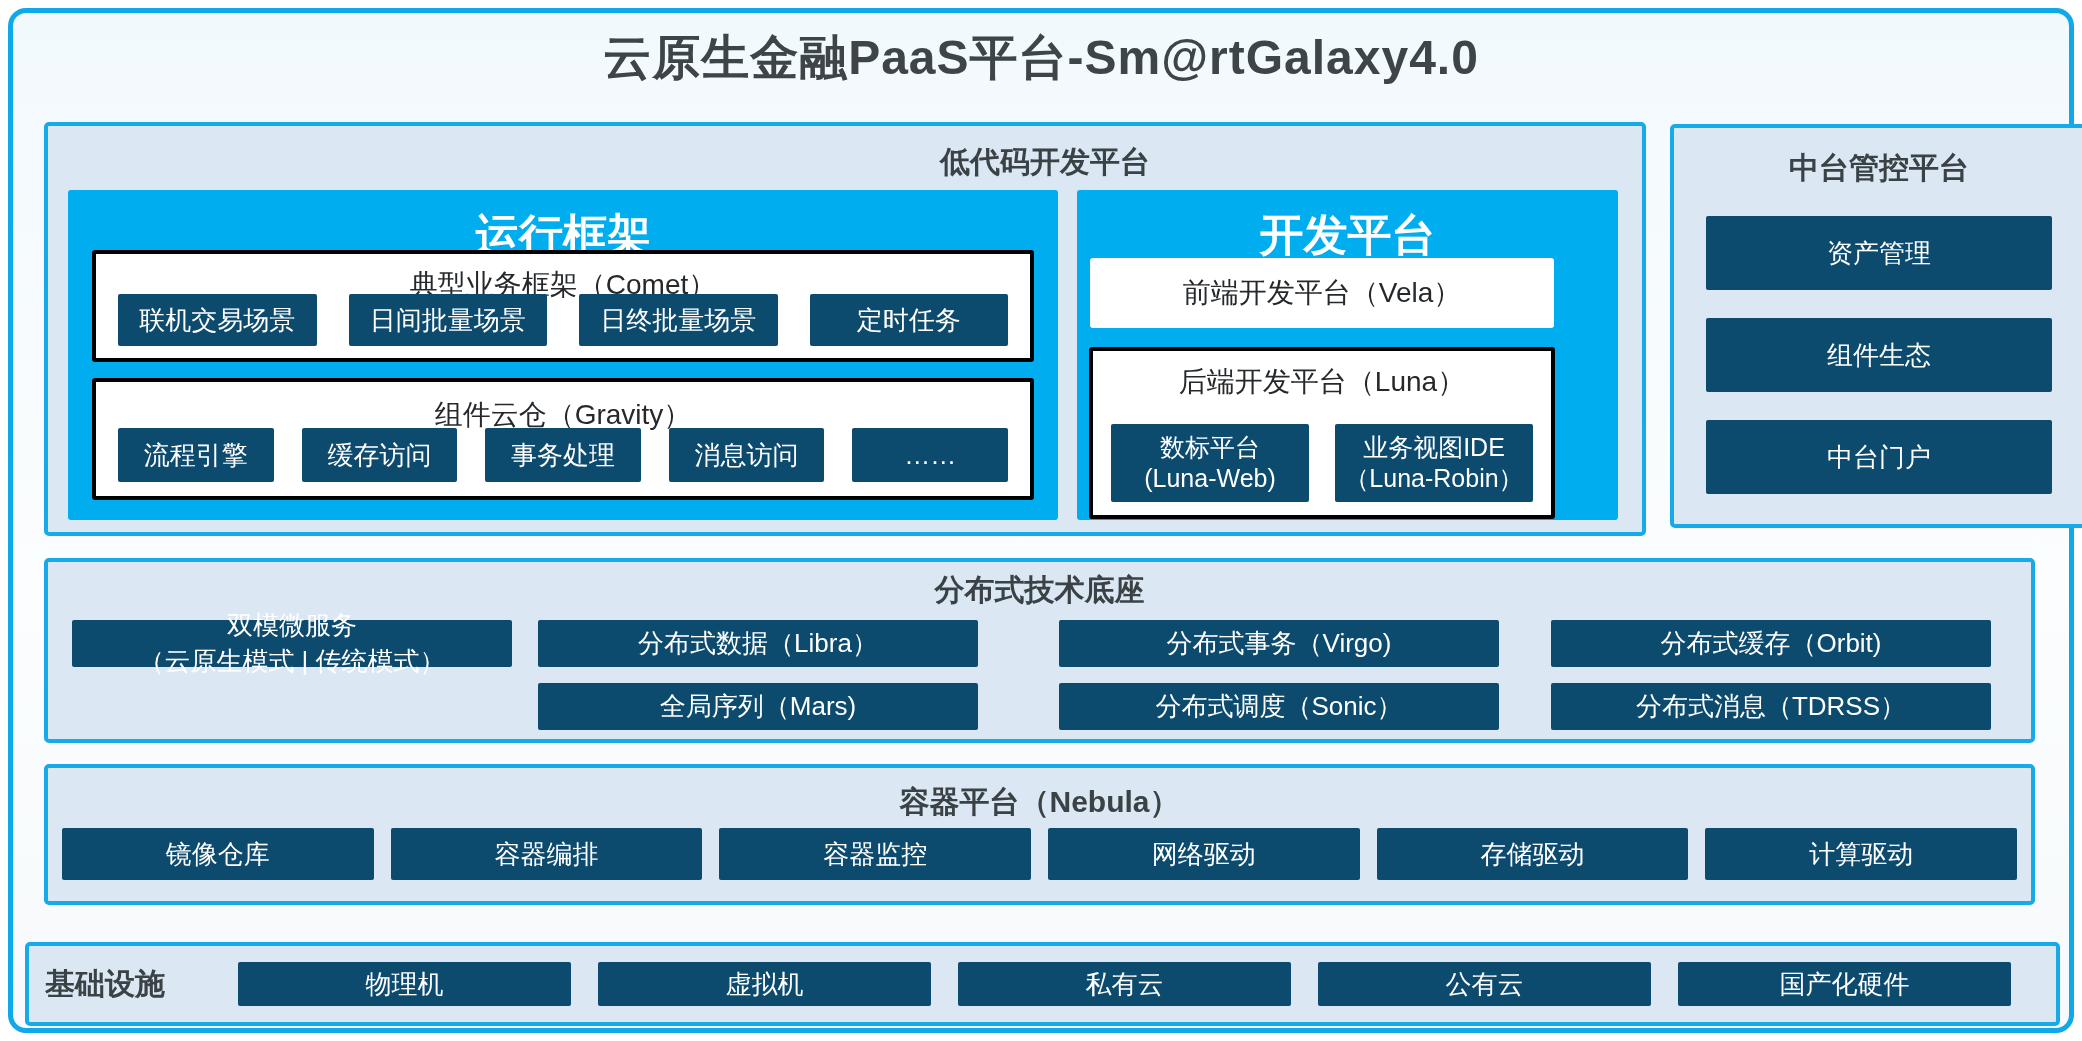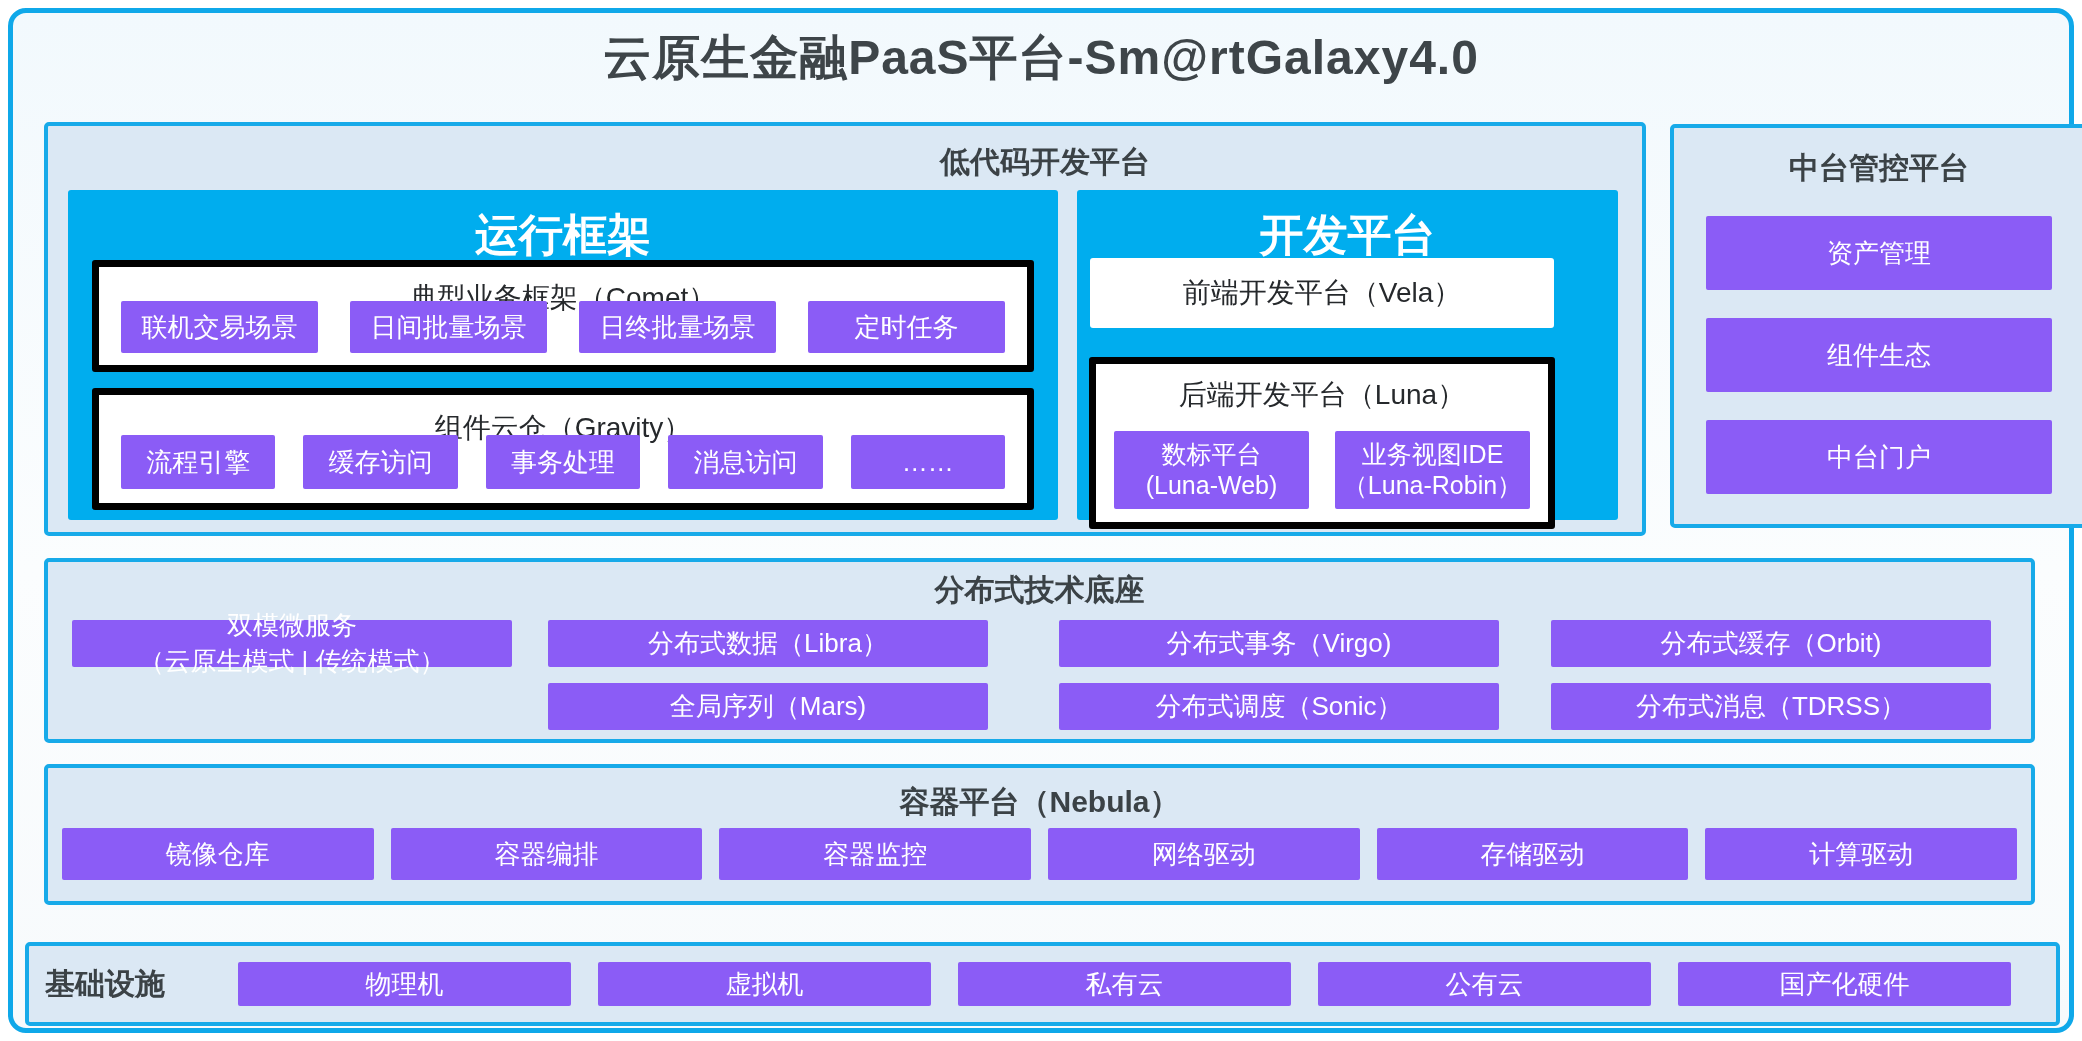--- a/index.html
+++ b/index.html
@@ -39,28 +39,28 @@
   #panel-dist .panel-title { top:8px; }
   #panel-container .panel-title { top:14px; }
 
   .bluebox { position:absolute; background:#00ADEE; border-radius:3px; }
   #box-runtime { left:20px;   top:64px; width:990px; height:330px; }
   #box-dev     { left:1029px; top:64px; width:541px; height:330px; }
   .bluebox-title { margin-top:16px; text-align:center; font-size:44px; font-weight:700; color:#ffffff; }
   #box-dev .bluebox-title { margin-top:16px; }
 
   .whitebox { position:absolute; background:#ffffff; border-radius:3px; }
-  .graybox  { border:7px solid #000000;margin-top:10px; }
+  .graybox  { border:4px solid #000000; }
   #box-comet   { left:24px; top:60px;  width:942px; height:112px; }
   #box-gravity { left:24px; top:188px; width:942px; height:122px; }
   .whitebox-title { margin-top:12px; text-align:center; font-size:28px; font-weight:500; color:#26292C; }
   #box-gravity .whitebox-title { margin-top:14px; }
 
   .chip {
-    background:#8b5cf6; color:#ffffff; font-size:26px;
+    background:#0c4a6e; color:#ffffff; font-size:26px;
     display:flex; align-items:center; justify-content:center;
     text-align:center; border-radius:2px;
   }
   .chip-row { position:absolute; display:flex; }
 
   #box-comet .chip-row   { left:22px; right:22px; bottom:12px; gap:32px; height:52px; }
   #box-comet .chip       { flex:1; }
   #box-gravity .chip-row { left:22px; right:22px; bottom:14px; gap:28px; height:54px; }
   #box-gravity .chip     { flex:1; }
 
@@ -77,21 +77,21 @@
     position:absolute; top:88px; left:32px; right:32px;
     display:flex; flex-direction:column; gap:28px;
   }
   #panel-mid .chip { height:74px; }
 
   #panel-dist .chip { position:absolute; width:440px; height:47px; }
   #chip-dual {
     position:absolute; left:24px; top:58px; width:445px; height:110px;
     flex-direction:column; line-height:1.35; width:445px;
   }
-  .dcol1 { left:500px; }
+  .dcol1 { left:490px; }
   .dcol2 { left:1011px; }
   .dcol3 { left:1503px; }
   .drow1 { top:58px; }
   .drow2 { top:121px; }
 
   #panel-container .chip-row { left:14px; right:14px; top:60px; gap:17px; height:52px; }
   #panel-container .chip { flex:1; }
 
   #infra-label {
     position:absolute; left:16px; top:50%; transform:translateY(-50%);

